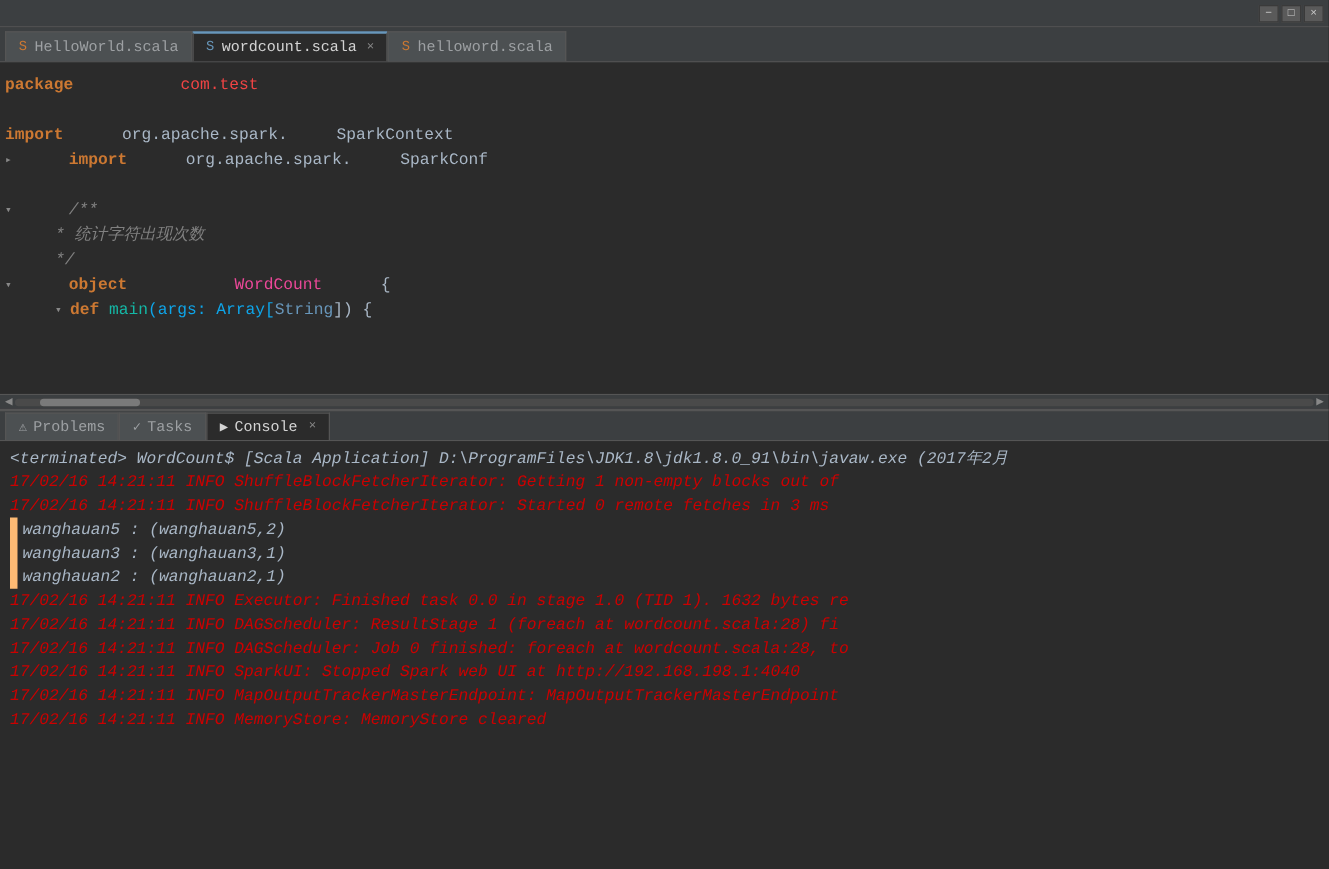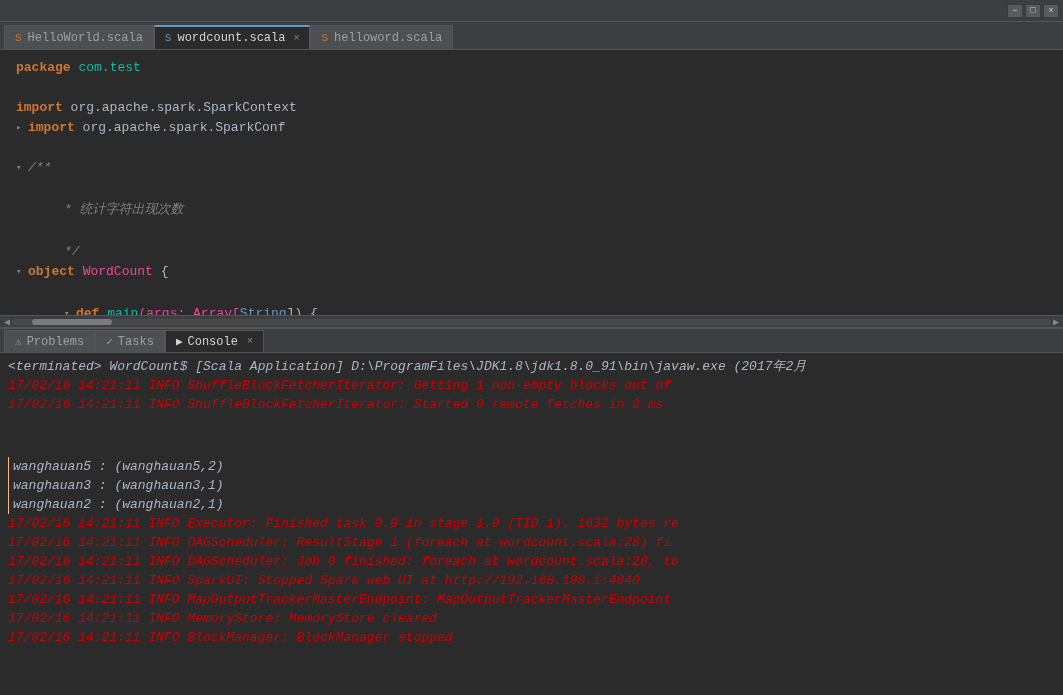--- a/index.html
+++ b/index.html
@@ -97,26 +97,26 @@
       min-height: 20px;
       padding: 0 8px;
       line-height: 20px;
     }
     .fold-arrow {
       width: 12px;
       color: #888;
       font-size: 9px;
       cursor: pointer;
     }
-    .indent1 { padding-left: 16px; }
-    .indent2 { padding-left: 64px; margin-top: 22px; }
+    .indent1 { padding-left: 4px; gap: 39px; }
+    .indent2 { padding-left: 44px; }
 
     .kw { color: #cc7832; font-weight: bold; }
     .comment { color: #808080; font-style: italic; }
-    .pkg { color: #14b8a6; }
+    .pkg { color: #ef4444; }
 
     .scrollbar-h {
       height: 12px;
       background: #3c3f41;
       display: flex;
       align-items: center;
       padding: 0 2px;
       border-top: 1px solid #555;
     }
     .scrollbar-track {
@@ -261,21 +261,21 @@
     <span style="color:#a9b7c6">&nbsp;</span>
     <span style="color:#ec4899">WordCount</span>
     <span style="color:#a9b7c6">&nbsp;{</span>
   </div>
 
   <div class="code-line indent2">
     <span class="fold-arrow">▾</span>
     <span class="kw">def</span>
     <span style="color:#a9b7c6">&nbsp;</span>
     <span style="color:#14b8a6">main</span>
-    <span style="color:#ec4899">(args:&nbsp;Array[</span>
+    <span style="color:#0ea5e9">(args:&nbsp;Array[</span>
     <span style="color:#6897bb">String</span>
     <span style="color:#a9b7c6">])&nbsp;{</span>
   </div>
 
 </div>
 
 <div class="scrollbar-h">
   <div style="font-size:10px;color:#888;cursor:pointer;padding:0 2px;">◀</div>
   <div class="scrollbar-track">
     <div class="scrollbar-thumb"></div>
@@ -296,25 +296,24 @@
     <span class="panel-icon">▶</span>
     <span>Console</span>
     <span style="font-size:10px;color:#888;margin-left:4px;">×</span>
   </div>
 </div>
 
 <div class="console-area">
   <div class="console-line console-terminated">&lt;terminated&gt; WordCount$ [Scala Application] D:\ProgramFiles\JDK1.8\jdk1.8.0_91\bin\javaw.exe (2017年2月</div>
   <div class="console-line console-info">17/02/16 14:21:11 INFO ShuffleBlockFetcherIterator: Getting 1 non-empty blocks out of</div>
   <div class="console-line console-info">17/02/16 14:21:11 INFO ShuffleBlockFetcherIterator: Started 0 remote fetches in 3 ms</div>
-  <div style="border-left: 1px solid #fdba74; padding-left: 4px; margin-top: 43px;">
+  <div style="border-left: 6px solid #fdba74; padding-left: 4px;">
     <div class="console-line console-normal">wanghauan5 : (wanghauan5,2)</div>
     <div class="console-line console-normal">wanghauan3 : (wanghauan3,1)</div>
     <div class="console-line console-normal">wanghauan2 : (wanghauan2,1)</div>
   </div>
   <div class="console-line console-info">17/02/16 14:21:11 INFO Executor: Finished task 0.0 in stage 1.0 (TID 1). 1632 bytes re</div>
   <div class="console-line console-info">17/02/16 14:21:11 INFO DAGScheduler: ResultStage 1 (foreach at wordcount.scala:28) fi</div>
   <div class="console-line console-info">17/02/16 14:21:11 INFO DAGScheduler: Job 0 finished: foreach at wordcount.scala:28, to</div>
   <div class="console-line console-info">17/02/16 14:21:11 INFO SparkUI: Stopped Spark web UI at http://192.168.198.1:4040</div>
   <div class="console-line console-info">17/02/16 14:21:11 INFO MapOutputTrackerMasterEndpoint: MapOutputTrackerMasterEndpoint</div>
   <div class="console-line console-info">17/02/16 14:21:11 INFO MemoryStore: MemoryStore cleared</div>
-  <div class="console-line console-info">17/02/16 14:21:11 INFO BlockManager: BlockManager stopped</div>
 </div>
 
 </body></html>

